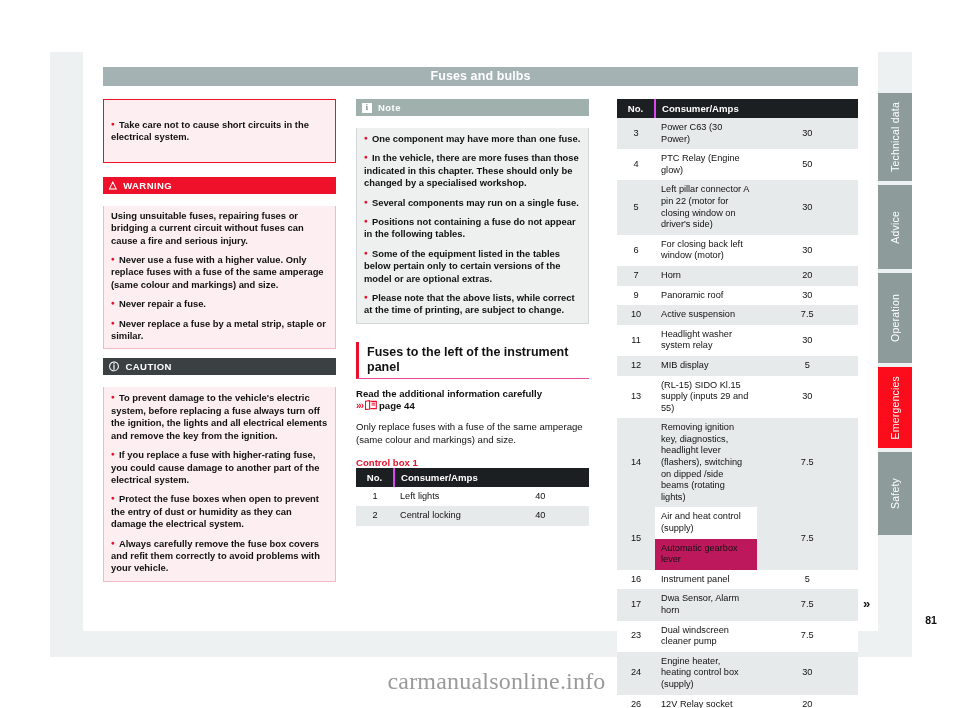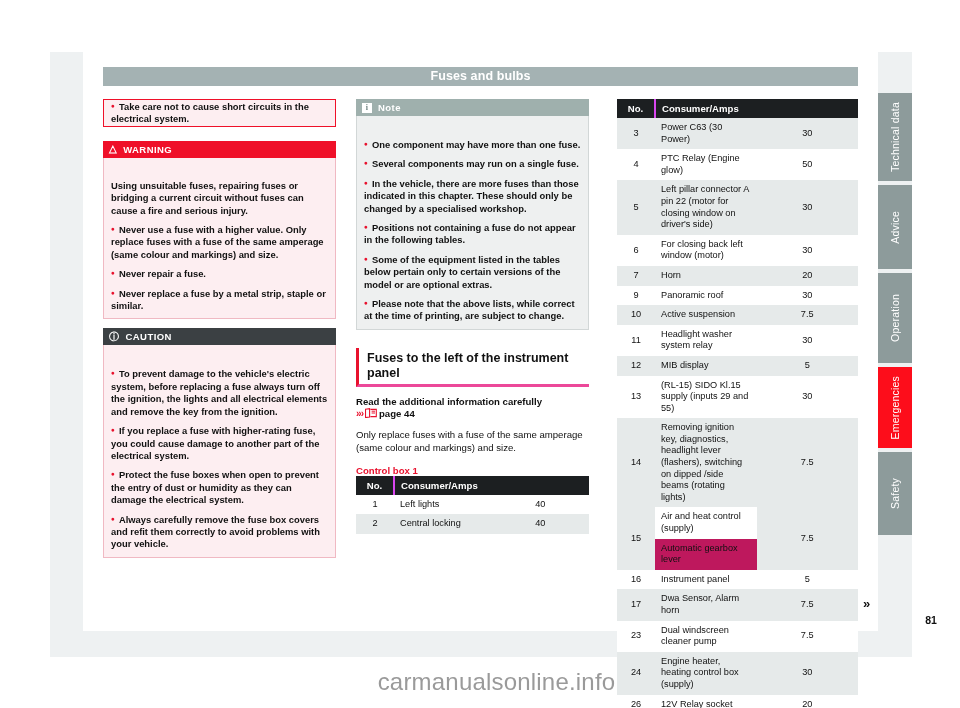--- a/index.html
+++ b/index.html
@@ -57,40 +57,41 @@
     font-weight: bold;
     letter-spacing: .45px;
     color: #ffffff;
   }
   .box-head.warn    { background: #ef1029; }
   .box-head.caution { background: #3b4043; }
   .box-head.note    { background: #9fb0ad; }
   .box-body {
     font-size: 9.4px;
     line-height: 12.4px;
-    padding: 22px 7px 6px 7px;
+    padding: 4px 7px 6px 7px;
+    margin-top: 12px;
   }
   .box-body.pink  { background: #fdeef1; border:1px solid #f0b9c3; border-top:none; color:#111; font-weight:bold;}
   .box-body.grey  { background: #eef0f0; border:1px solid #d2d7d7; border-top:none; color:#111; font-weight:bold;}
   .box-body p { margin-bottom: 6px; }
   .box-body p:last-child { margin-bottom: 0; }
   .box-body p.plain { font-weight: bold; }
   .bullet::before {
     content: "\25CF";
     color: #e8112d;
     font-size: 6.5px;
     vertical-align: 2px;
     margin-right: 4px;
   }
 
   
   .pink-standalone {
     background: #fdeef1;
     border: 1px solid #ef1029;
-    padding: 0 7px;
+    padding: 18px 7px;
     font-size: 9.4px;
     line-height: 12.4px;
     font-weight: bold;
     color: #111;
     margin-bottom: 14px;
   }
 
   
   .hdr-icon { display:inline-block; line-height:1; }
   .tri-icon { font-size: 10px; }
@@ -100,21 +101,21 @@
     background: #ffffff;
     color: #6f8380;
     font-size: 8px; font-weight: bold;
     text-align: center; line-height: 10px;
     font-family: "Liberation Serif", serif;
   }
 
   
   .section-head {
     border-left: 3px solid #e8112d;
-    border-bottom: 3px solid #ec4899;
+    border-bottom: 1px solid #ec4899;
     padding: 3px 0 3px 8px;
     margin: 18px 0 9px 0;
     font-size: 12.5px;
     font-weight: bold;
     line-height: 15px;
     color: #111;
   }
   .lead-bold {
     font-size: 9.6px; font-weight: bold; line-height: 12.6px;
     color:#111; margin-bottom: 8px;
@@ -175,21 +176,21 @@
   }
   #page-num {
     position:absolute; left:914px; top:614px; width:34px;
     text-align:center; font-size:10.5px; color:#111; font-weight:bold;
   }
 
   
   #watermark {
     position:absolute; left:0; top:668px; width:960px;
     text-align:center; color:#9a9a9a; font-size:24px;
-    font-family:Liberation Sans, sans-serif; letter-spacing:.2px;padding-left:33px;
+    font-family:Liberation Serif, serif; letter-spacing:.2px;padding-left:33px;
   }
 </style>
 </head>
 <body>
 
 <div id="page-root">
 
   <div id="outer-frame"></div>
   <div id="white-sheet"></div>
 
@@ -232,22 +233,22 @@
 
   <div class="col" id="col-mid">
 
     <div class="box">
       <div class="box-head note">
         <span class="hdr-icon info-icon">i</span>
         <span>Note</span>
       </div>
       <div class="box-body grey">
         <p class="bullet">One component may have more than one fuse.</p>
+        <p class="bullet">In the vehicle, there are more fuses than those indicated in this chapter. These should only be changed by a specialised workshop.</p>
         <p class="bullet">Several components may run on a single fuse.</p>
-        <p class="bullet">In the vehicle, there are more fuses than those indicated in this chapter. These should only be changed by a specialised workshop.</p>
         <p class="bullet">Positions not containing a fuse do not appear in the following tables.</p>
         <p class="bullet">Some of the equipment listed in the tables below pertain only to certain versions of the model or are optional extras.</p>
         <p class="bullet">Please note that the above lists, while correct at the time of printing, are subject to change.</p>
       </div>
     </div>
 
     <div class="section-head">Fuses to the left of the instrument panel</div>
 
     <div class="lead-bold">
       <span>Read the additional information carefully</span><br>

